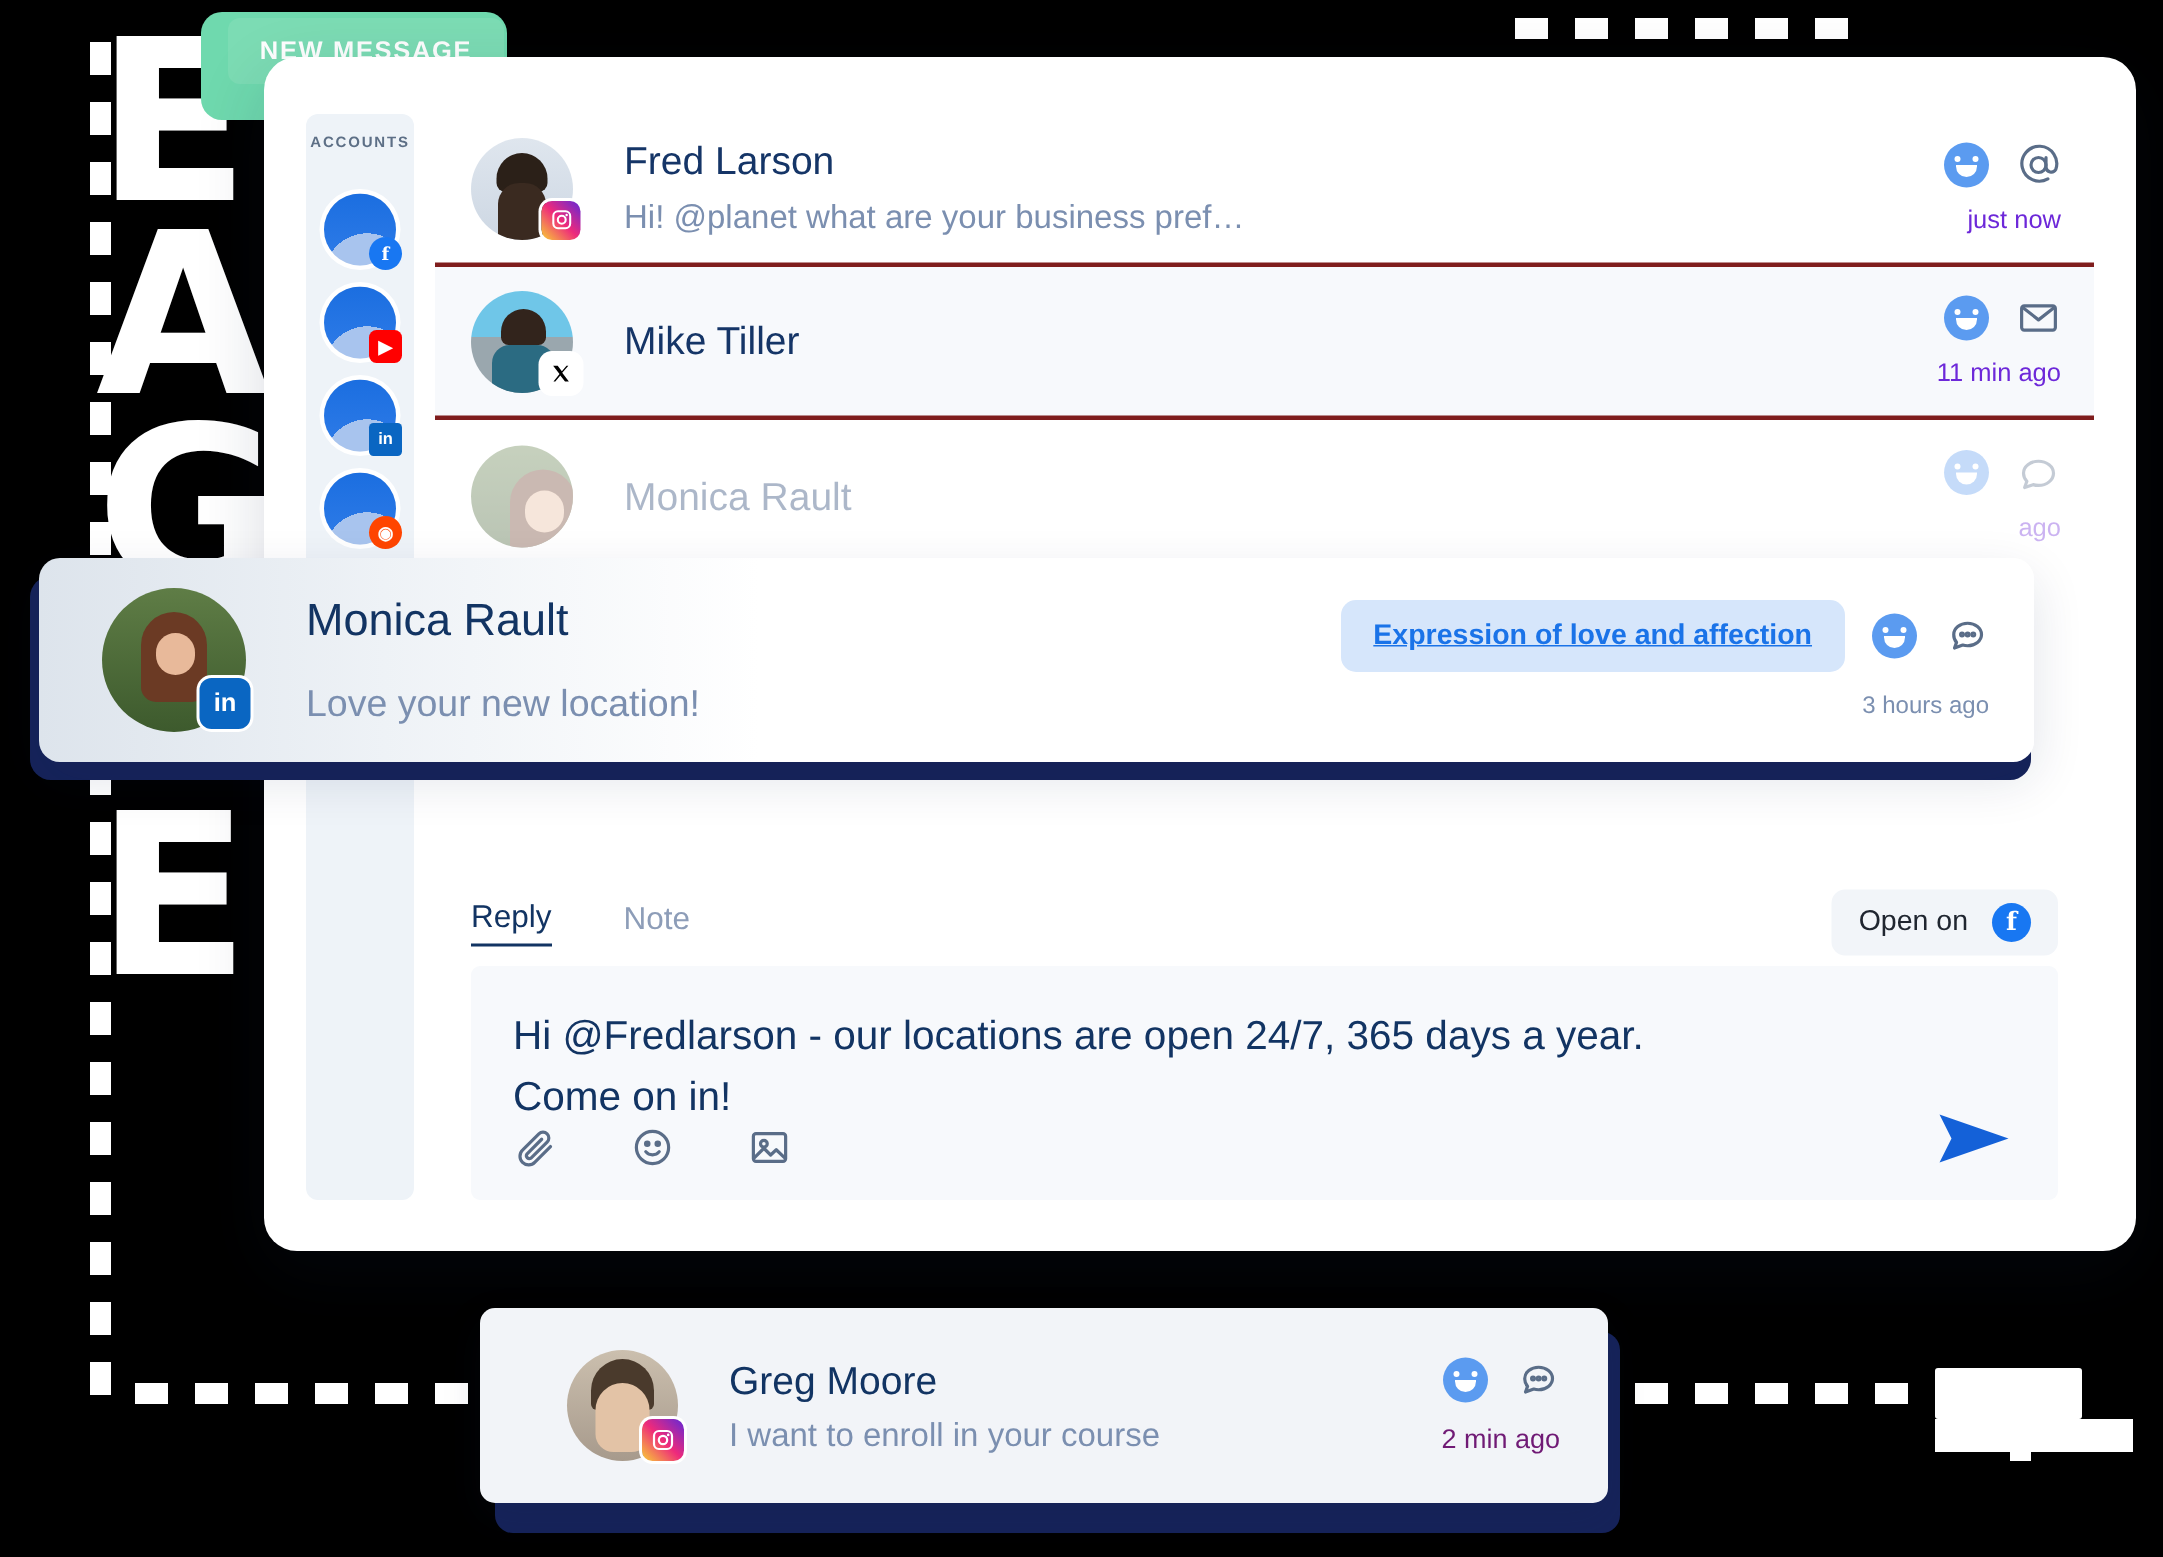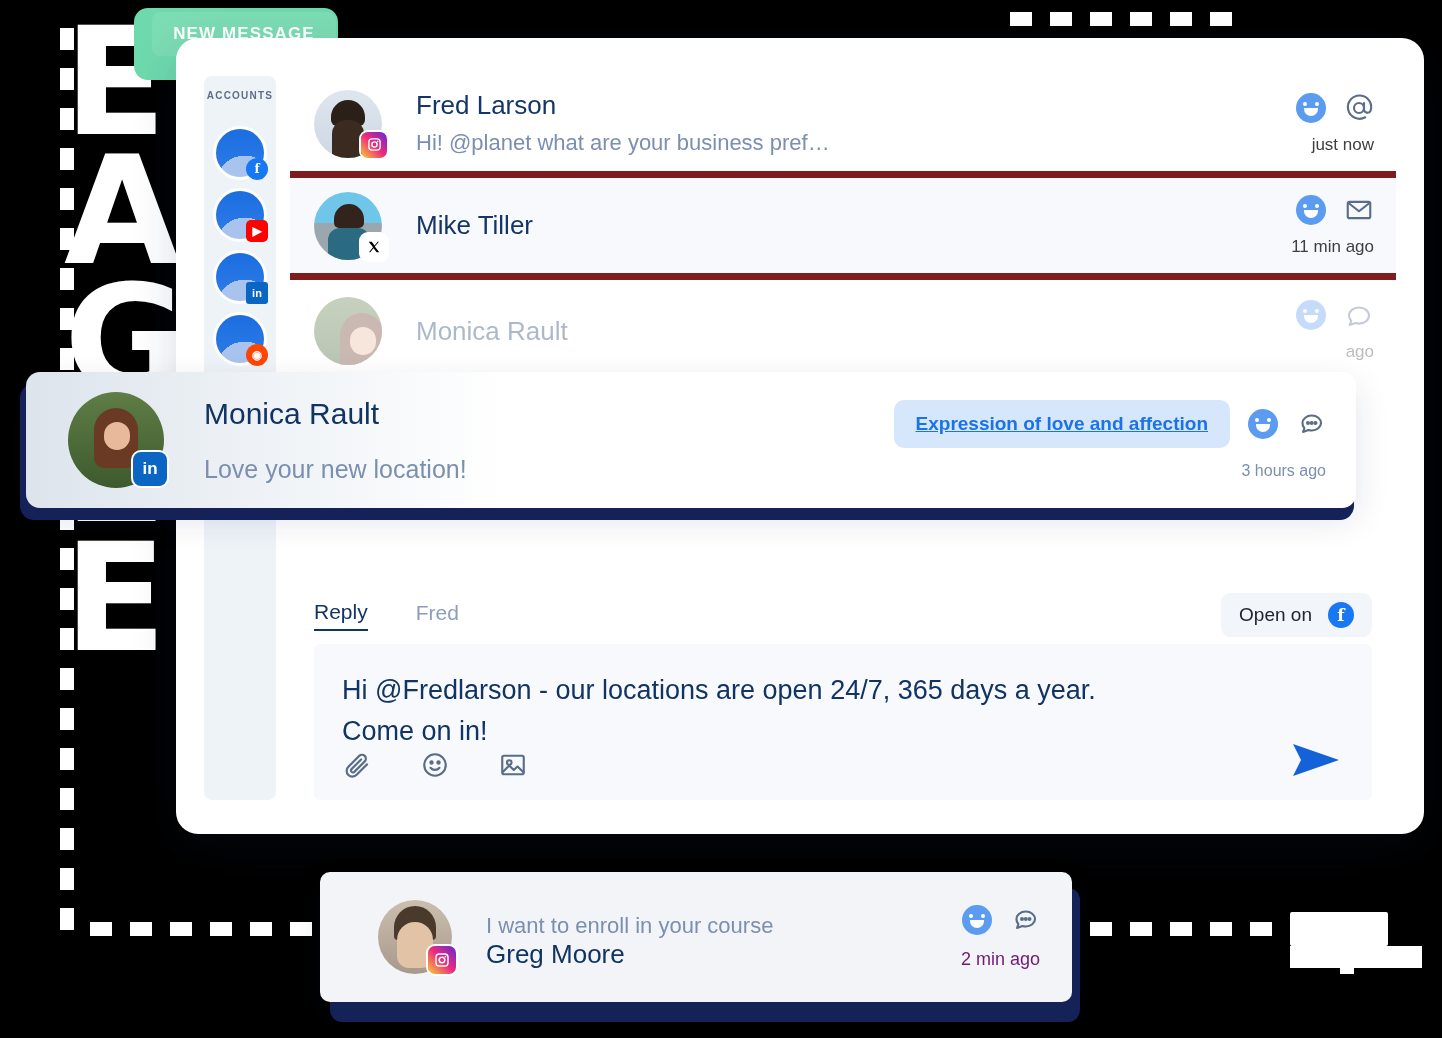--- a/index.html
+++ b/index.html
@@ -104,21 +104,21 @@
   .b-rd { background: #ff4500; border-radius: 50%; }
 
   
   #conversation-list {
     position: absolute; left: 114px; top: 38px;
     width: 1106px;
   }
   .conv-row {
     position: relative; display: flex; align-items: center;
     height: 102px; padding: 0 22px 0 24px;
-    border-bottom: 7px solid #7f1d1d;
+    border-bottom: 3px solid #7f1d1d;
     cursor: pointer;
   }
   .conv-row.alt { background: #f7f9fc; }
   .conv-row.faded { opacity: .35; border-bottom: none; }
 
   .avatar {
     position: relative; width: 68px; height: 68px; flex: 0 0 68px;
     border-radius: 50%; overflow: visible;
   }
   .avatar .face { width: 68px; height: 68px; border-radius: 50%; overflow: hidden; }
@@ -138,21 +138,21 @@
     font-size: 26px; color: #153567; font-weight: 400;
     line-height: 1.25; white-space: nowrap;
   }
   .conv-snippet {
     font-size: 22px; color: #7b8fb0; font-weight: 400;
     line-height: 1.3; margin-top: 7px; white-space: nowrap;
     overflow: hidden; text-overflow: ellipsis;
   }
   .conv-right { flex: 0 0 auto; text-align: right; }
   .icon-pair { display: flex; gap: 18px; justify-content: flex-end; align-items: center; }
-  .conv-time { font-size: 17px; color: #404040; margin-top: 12px; }
+  .conv-time { font-size: 17px; color: #6d28d9; margin-top: 12px; }
 
   .smiley-filled {
     width: 30px; height: 30px; border-radius: 50%;
     background: #5b9bf0; position: relative;
   }
   .smiley-filled::before {
     content:""; position:absolute; left:7px; top:9px;
     width:4px; height:4px; border-radius:50%; background:#fff;
     box-shadow: 12px 0 0 #fff;
   }
@@ -395,21 +395,21 @@
             </svg>
           </div>
           <div class="conv-time">ago</div>
         </div>
       </div>
     </div>
 
     <div id="composer">
       <div id="composer-tabs">
         <div class="tab active">Reply</div>
-        <div class="tab">Fred</div>
+        <div class="tab">Note</div>
         <div id="open-on">
           <span id="open-on-label">Open on</span>
           <span class="fb-round">f</span>
         </div>
       </div>
 
       <div id="reply-box">
         <div class="reply-line">Hi @Fredlarson - our locations are open 24/7, 365 days a year.</div>
         <div class="reply-line">Come on in!</div>
 
@@ -470,22 +470,22 @@
       <div class="face f-greg"></div>
       <div class="plat-badge p-ig">
         <svg viewBox="0 0 24 24" width="16" height="16" aria-hidden="true">
           <rect x="3" y="3" width="18" height="18" rx="5" fill="none" stroke="#fff" stroke-width="2.2"></rect>
           <circle cx="12" cy="12" r="4.2" fill="none" stroke="#fff" stroke-width="2.2"></circle>
           <circle cx="17.2" cy="6.9" r="1.3" fill="#fff"></circle>
         </svg>
       </div>
     </div>
     <div id="greg-text">
+      <div id="greg-name">Greg Moore</div>
       <div id="greg-snippet">I want to enroll in your course</div>
-      <div id="greg-name">Greg Moore</div>
     </div>
     <div id="greg-right">
       <div class="icon-pair">
         <div class="smiley-filled"></div>
         <svg class="ico-svg" viewBox="0 0 24 24">
           <path d="M20 11.2c0 3.3-3.3 6-7.4 6-.9 0-1.8-.13-2.6-.38L5.6 18.4l1.1-3A5.9 5.9 0 0 1 5.2 11.2c0-3.3 3.3-6 7.4-6s7.4 2.7 7.4 6z"></path>
           <circle cx="9.6" cy="11.2" r=".75" fill="#5a6d88" stroke="none"></circle>
           <circle cx="12.6" cy="11.2" r=".75" fill="#5a6d88" stroke="none"></circle>
           <circle cx="15.6" cy="11.2" r=".75" fill="#5a6d88" stroke="none"></circle>
         </svg>

